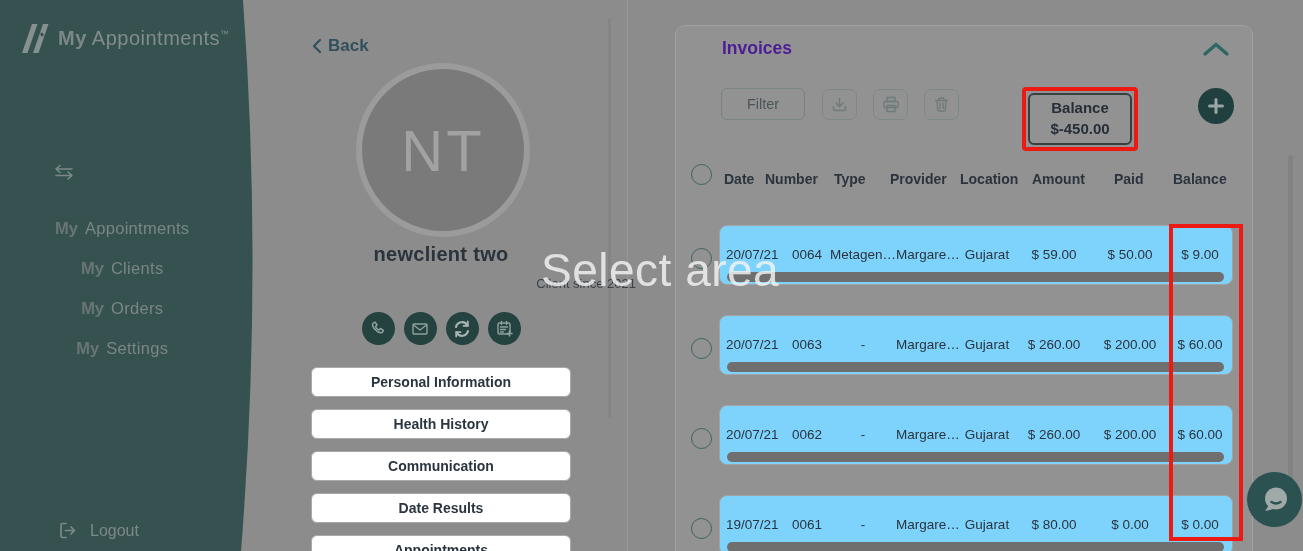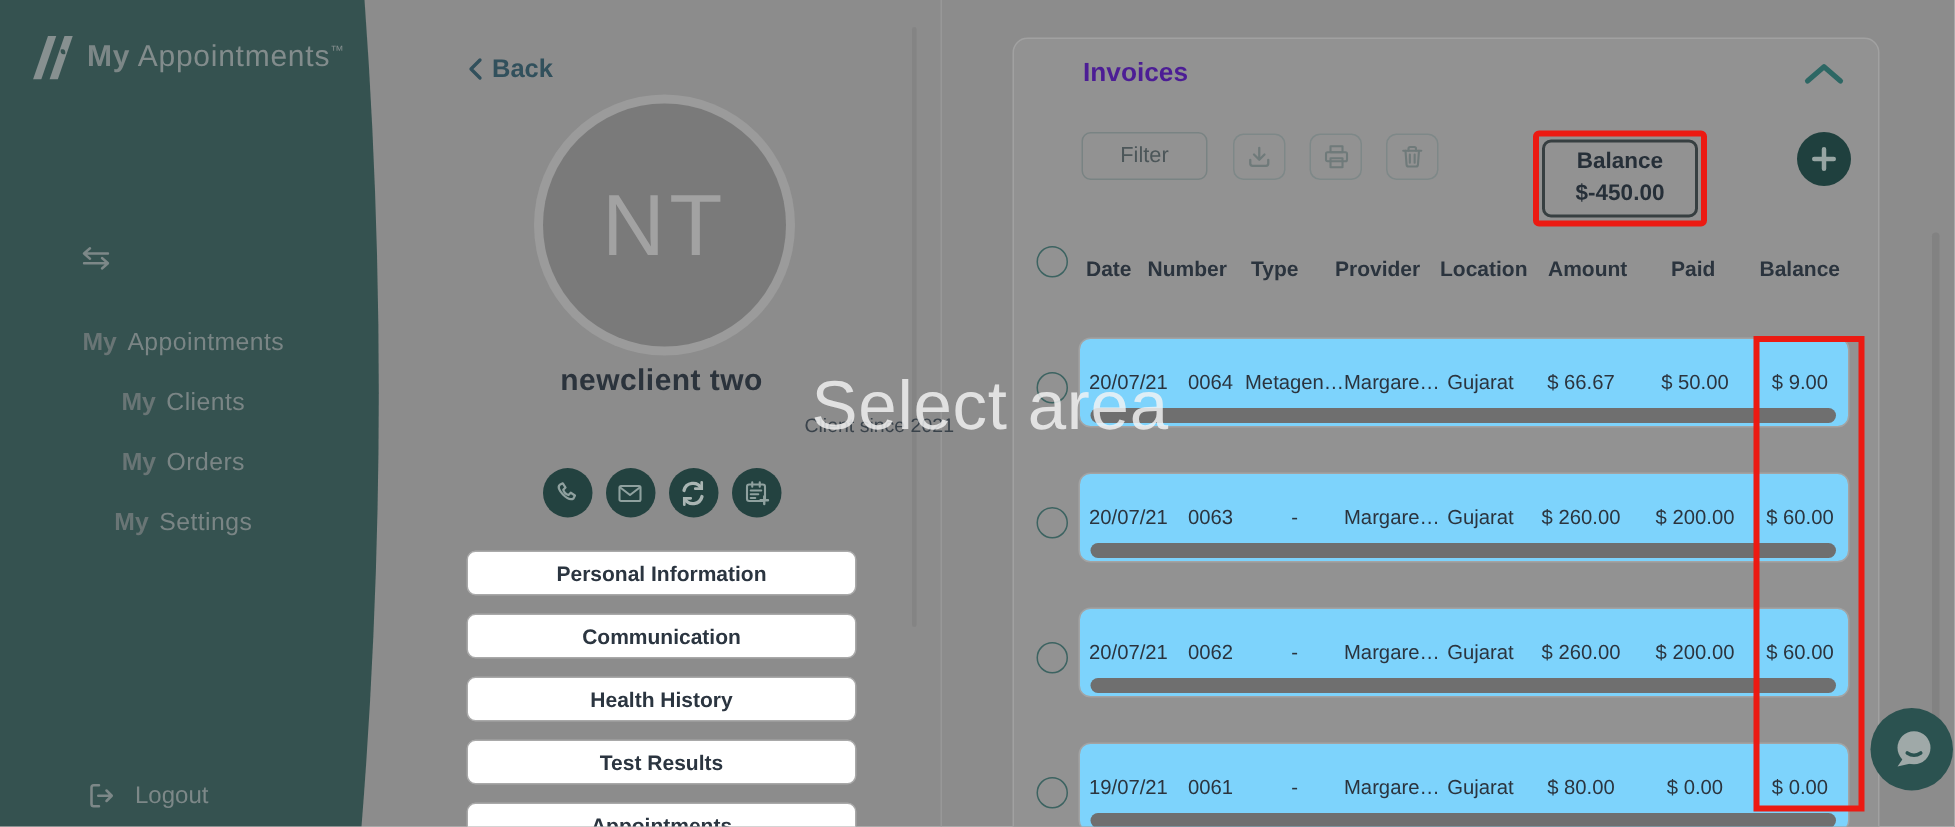--- a/index.html
+++ b/index.html
@@ -182,23 +182,23 @@
         <svg width="19" height="19" viewBox="0 0 19 19" fill="none" stroke="#8fa19f" stroke-width="1.4" stroke-linecap="round">
           <rect x="3" y="4" width="12" height="11" rx="1.5"></rect>
           <path d="M6.5 2.5 v3 M11.5 2.5 v3 M5.5 8 h7 M5.5 10.5 h5 M5.5 13 h3"></path>
           <path d="M14.5 12 v5 M12 14.5 h5" stroke-width="1.6"></path>
         </svg>
       </button>
     </div>
 
     <div class="sections">
       <button class="section-btn">Personal Information</button>
+      <button class="section-btn">Health History</button>
       <button class="section-btn">Communication</button>
-      <button class="section-btn">Health History</button>
-      <button class="section-btn">Test Results</button>
+      <button class="section-btn">Date Results</button>
       <button class="section-btn">Appointments</button>
     </div>
   </section>
 
   <section class="invoices">
     <div class="inv-title">Invoices</div>
     <div class="inv-collapse">
       <svg width="28" height="16" viewBox="0 0 28 16" fill="none" stroke="#2d6764" stroke-width="3.4" stroke-linecap="round" stroke-linejoin="round">
         <polyline points="3,13 14,3.5 25,13"></polyline>
       </svg>
@@ -254,21 +254,21 @@
     </div>
 
     <div class="radio inv-row-circle-0"></div>
     <div class="card card-0">
       <div class="cells">
         <span class="c date">20/07/21</span>
         <span class="c num">0064</span>
         <span class="c">Metagen…</span>
         <span class="c">Margare…</span>
         <span class="c">Gujarat</span>
-        <span class="c">$ 66.67</span>
+        <span class="c">$ 59.00</span>
         <span class="c">$ 50.00</span>
         <span class="c">$ 9.00</span>
       </div>
       <div class="pbar"></div>
     </div>
 
     <div class="radio inv-row-circle-1"></div>
     <div class="card card-1">
       <div class="cells">
         <span class="c date">20/07/21</span>

